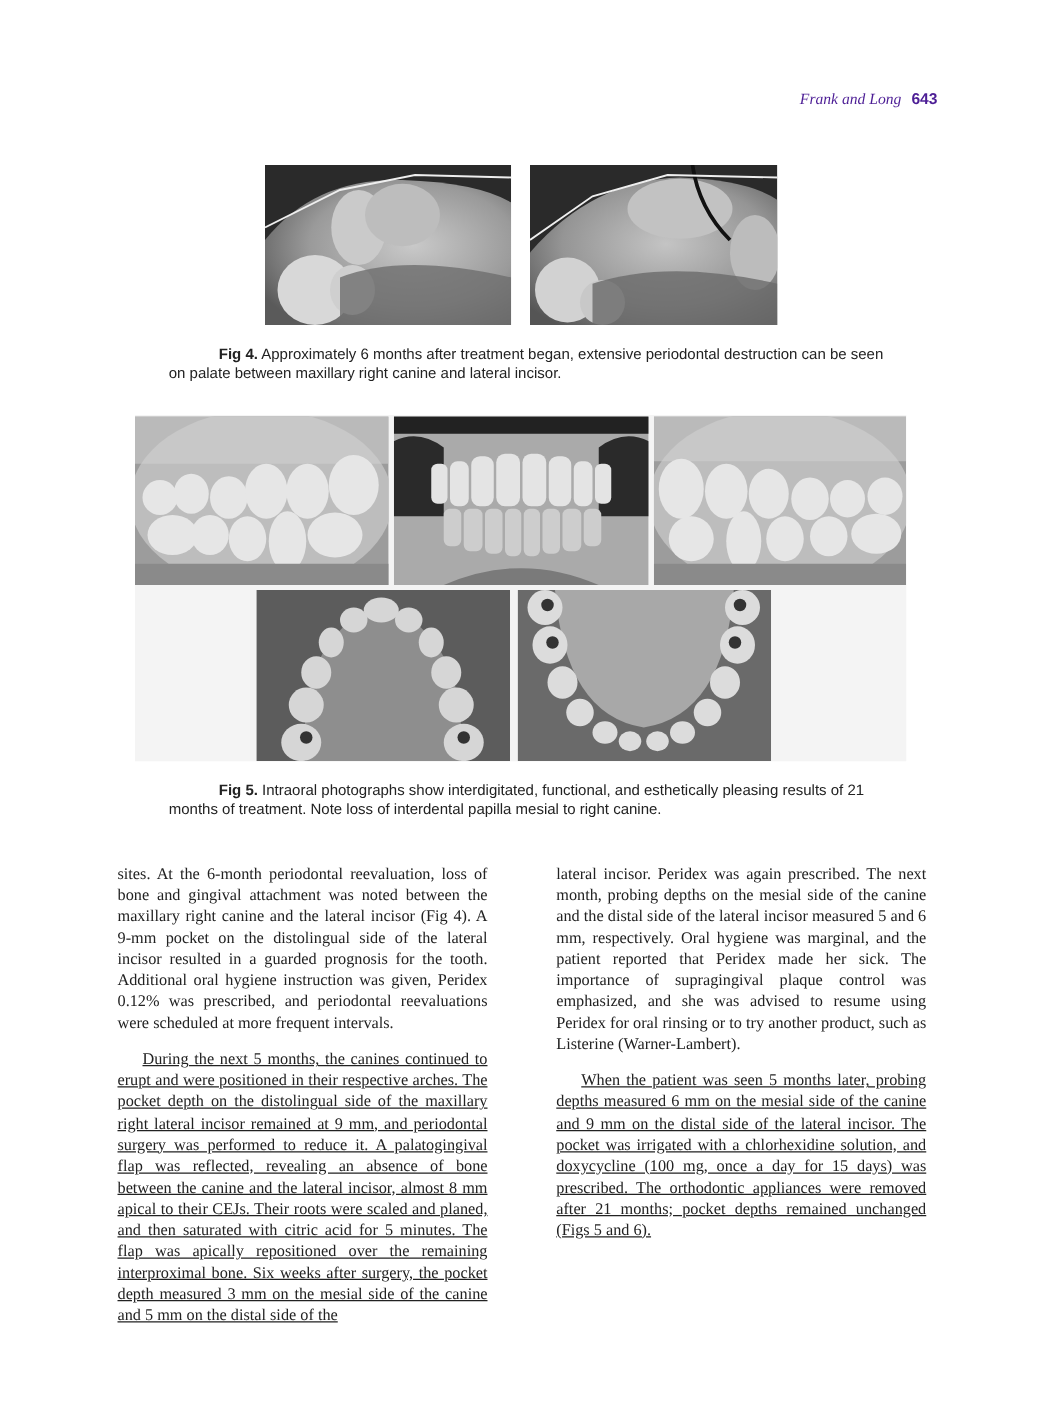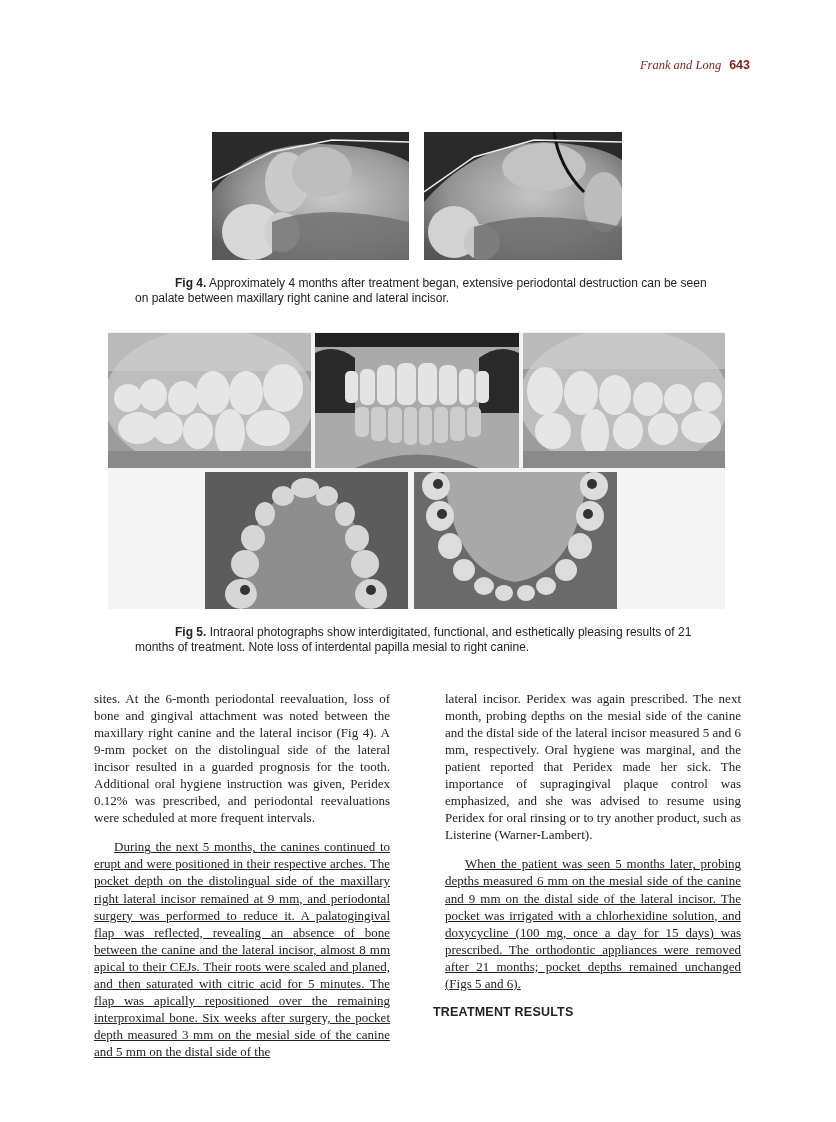--- a/index.html
+++ b/index.html
@@ -1,18 +1,18 @@
 <!DOCTYPE html>
 <html><head>
 <meta charset="utf-8">
 <style>
   html, body { margin:0; padding:0; background:#ffffff; }
   body { width:836px; height:1122px; position:relative; overflow:hidden; }
   .hdr-left { position:absolute; left:82px; top:66px; font-family:"Liberation Serif", serif; font-style:italic; font-size:11.5px; line-height:15px; color:#222; }
-  .hdr-right { position:absolute; right:86px; top:58px; font-family:"Liberation Serif", serif; font-style:italic; font-size:12.5px; color:#7f1d1d; }
+  .hdr-right { position:absolute; right:86px; top:72px; font-family:"Liberation Serif", serif; font-style:italic; font-size:12.5px; color:#4c1d95; }
   .hdr-right .pg { font-family:"Liberation Sans", sans-serif; font-style:normal; font-weight:bold; font-size:12.5px; margin-left:8px; }
   .photo { position:absolute; overflow:hidden; }
   .caption { position:absolute; font-family:"Liberation Sans", sans-serif; font-size:12px; line-height:15px; color:#222; }
   .caption b { font-weight:bold;padding-left:40px; }
   .fig5-panel { position:absolute; left:108px; top:332px; width:617px; height:277px; background:#f4f4f4; }
   .col { position:absolute; top:678px; width:320px; font-family:"Liberation Serif", serif; font-size:13px; line-height:17.05px; color:#222; text-align:justify; }
   .col p { margin:12px; }
   .col p.ind { text-indent:20px;text-decoration:underline; }
   .heading { font-family:"Liberation Sans", sans-serif; font-weight:bold; font-size:12.5px; margin:10px 0 4px 0; letter-spacing:0.2px; }
 </style>
@@ -59,21 +59,21 @@
     <ellipse cx="58" cy="110" rx="18" ry="18" fill="#c8c8c8"></ellipse>
     <ellipse cx="120" cy="35" rx="42" ry="24" fill="#c2c2c2"></ellipse>
     <ellipse cx="180" cy="70" rx="20" ry="30" fill="#bcbcbc"></ellipse>
     <path d="M50,95 Q110,75 198,95 L198,128 L50,128 Z" fill="#6a6a6a" opacity="0.8"></path>
     <path d="M130,0 Q135,35 160,60" stroke="#111" stroke-width="3" fill="none"></path>
     <path d="M0,60 L50,25 L110,8 L198,10" stroke="#eee" stroke-width="1.5" fill="none"></path>
   </svg>
 </div>
 
 <div class="caption" style="left:135px; top:276px; width:580px;">
-  <b>Fig 4.</b><span> Approximately 4 months after treatment began, extensive periodontal destruction can be seen on palate between maxillary right canine and lateral incisor.</span>
+  <b>Fig 4.</b><span> Approximately 6 months after treatment began, extensive periodontal destruction can be seen on palate between maxillary right canine and lateral incisor.</span>
 </div>
 
 <div class="fig5-panel"></div>
 
 <div class="photo" style="left:108px; top:333px; width:203px; height:135px;">
   <svg width="203" height="135" viewBox="0 0 203 135">
     <rect width="203" height="135" fill="#9c9c9c"></rect>
     <ellipse cx="101" cy="67" rx="105" ry="72" fill="#bdbdbd"></ellipse>
     <rect x="0" y="0" width="203" height="38" fill="#cfcfcf" opacity="0.6"></rect>
     <g fill="#e6e6e6">
@@ -194,14 +194,13 @@
 </div>
 
 <div class="col" style="left:82px;">
   <p>sites. At the 6-month periodontal reevaluation, loss of bone and gingival attachment was noted between the maxillary right canine and the lateral incisor (Fig 4). A 9-mm pocket on the distolingual side of the lateral incisor resulted in a guarded prognosis for the tooth. Additional oral hygiene instruction was given, Peridex 0.12% was prescribed, and periodontal reevaluations were scheduled at more frequent intervals.</p>
   <p class="ind">During the next 5 months, the canines continued to erupt and were positioned in their respective arches. The pocket depth on the distolingual side of the maxillary right lateral incisor remained at 9 mm, and periodontal surgery was performed to reduce it. A palatogingival flap was reflected, revealing an absence of bone between the canine and the lateral incisor, almost 8 mm apical to their CEJs. Their roots were scaled and planed, and then saturated with citric acid for 5 minutes. The flap was apically repositioned over the remaining interproximal bone. Six weeks after surgery, the pocket depth measured 3 mm on the mesial side of the canine and 5 mm on the distal side of the</p>
 </div>
 
 <div class="col" style="left:433px;">
   <p>lateral incisor. Peridex was again prescribed. The next month, probing depths on the mesial side of the canine and the distal side of the lateral incisor measured 5 and 6 mm, respectively. Oral hygiene was marginal, and the patient reported that Peridex made her sick. The importance of supragingival plaque control was emphasized, and she was advised to resume using Peridex for oral rinsing or to try another product, such as Listerine (Warner-Lambert).</p>
   <p class="ind">When the patient was seen 5 months later, probing depths measured 6 mm on the mesial side of the canine and 9 mm on the distal side of the lateral incisor. The pocket was irrigated with a chlorhexidine solution, and doxycycline (100 mg, once a day for 15 days) was prescribed. The orthodontic appliances were removed after 21 months; pocket depths remained unchanged (Figs 5 and 6).</p>
-  <div class="heading">TREATMENT RESULTS</div>
 </div>
 
 </body></html>

